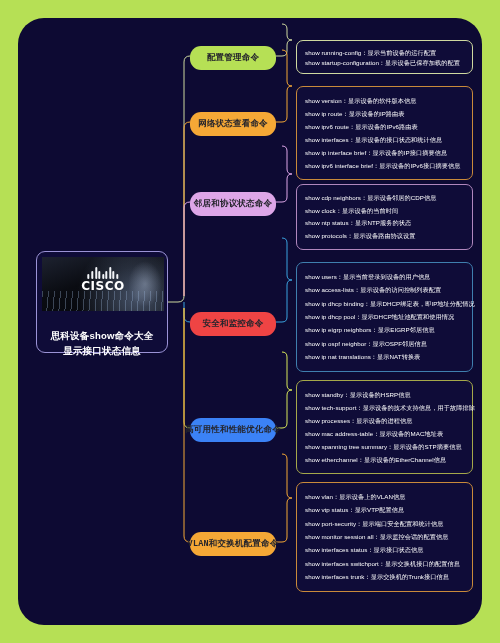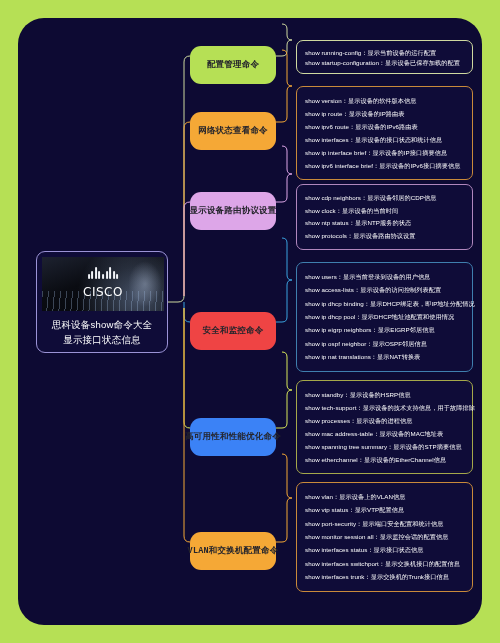--- a/index.html
+++ b/index.html
@@ -98,42 +98,42 @@
     gap: 1.6px;
     height: 13px;
   }
   .cisco-bars i {
     display: block;
     width: 2px;
     background: #f2f4f8;
     border-radius: 1px;
   }
   .cisco-word {
-    margin-top: 7px;
+    margin-top: 1px;
     font-size: 12px;
-    font-weight: normal;
+    font-weight: bold;
     letter-spacing: 0.5px;
     color: #ffffff;
     line-height: 13px;
     font-family: "DejaVu Sans", sans-serif;
   }
   .center-title {
-    margin-top: 6px;
+    margin-top: 17px;
     text-align: center;
     color: #ffffff;
     font-size: 9.5px;
-    font-weight: normal;
+    font-weight: bold;
     line-height: 15px;
     letter-spacing: 0.2px;
   }
 
   
   .branch-label {
     position: absolute;
-    height: 38px;
+    height: 24px;
     border-radius: 11px;
     display: flex;
     align-items: center;
     justify-content: center;
     font-size: 8.5px;
     font-weight: bold;
     color: #25252c;
     letter-spacing: 0.2px;
     white-space: nowrap;
     padding: 0 9px;
@@ -205,21 +205,21 @@
       <div class="center-title">
         <div>思科设备show命令大全</div>
         <div>显示接口状态信息</div>
       </div>
     </div>
 
     <div class="branch-label" style="left:172px; top:28px; width:86px; background:#b6e055;">配置管理命令</div>
 
     <div class="branch-label" style="left:172px; top:94px; width:86px; background:#f5a836;">网络状态查看命令</div>
 
-    <div class="branch-label" style="left:172px; top:174px; width:86px; background:#dda6e8;">显示设备路由协议设置</div>
+    <div class="branch-label" style="left:172px; top:174px; width:86px; background:#dda6e8;">邻居和协议状态命令</div>
 
     <div class="branch-label" style="left:172px; top:294px; width:86px; background:#ef4444;">安全和监控命令</div>
 
     <div class="branch-label" style="left:172px; top:400px; width:86px; background:#3b82f6;">高可用性和性能优化命令</div>
 
     <div class="branch-label" style="left:172px; top:514px; width:86px; background:#f5a836;font-family:Liberation Mono, monospace;">VLAN和交换机配置命令</div>
 
     <div class="detail-box" style="left:278px; top:22px; width:177px; height:34px; border-color:#cfd9a0;">
       <div class="detail-line">show running-config：显示当前设备的运行配置</div>
       <div class="detail-line">show startup-configuration：显示设备已保存加载的配置</div>

